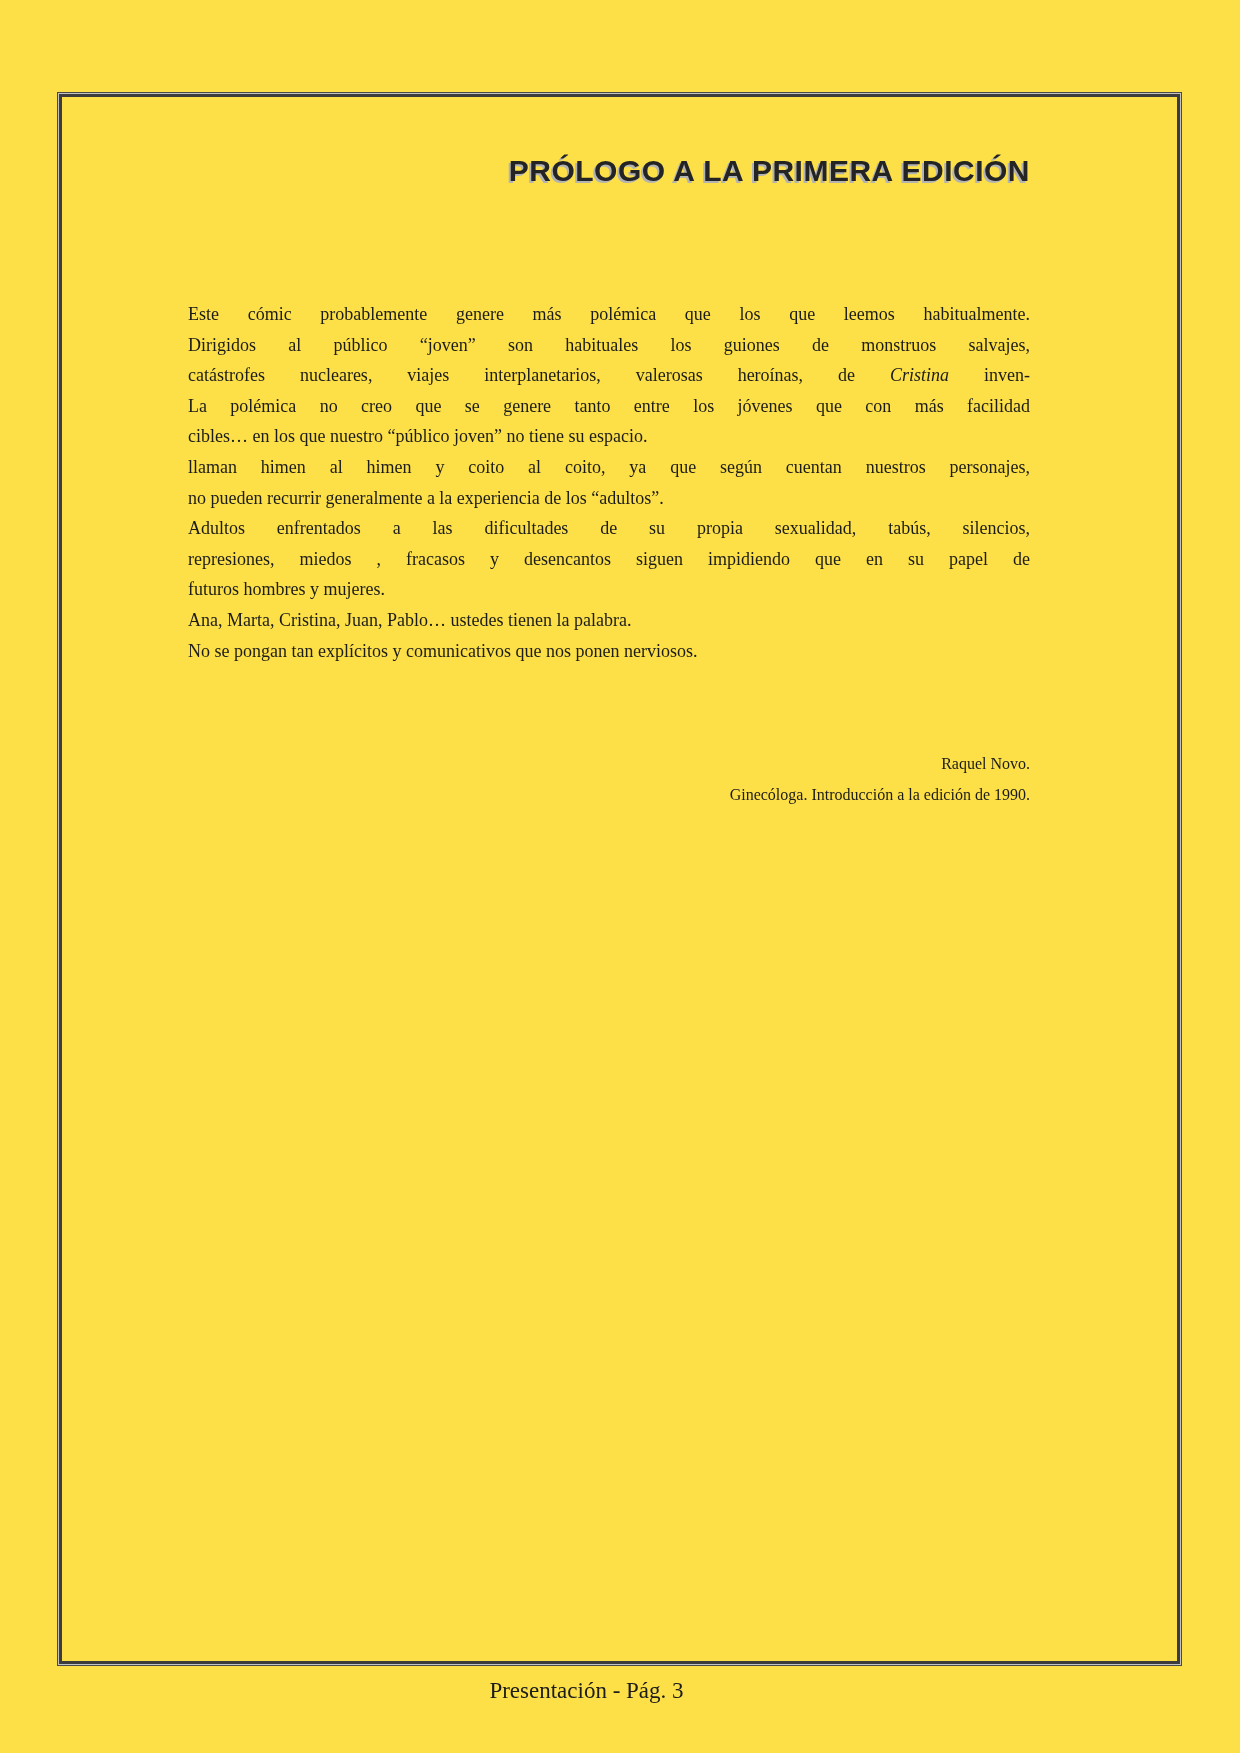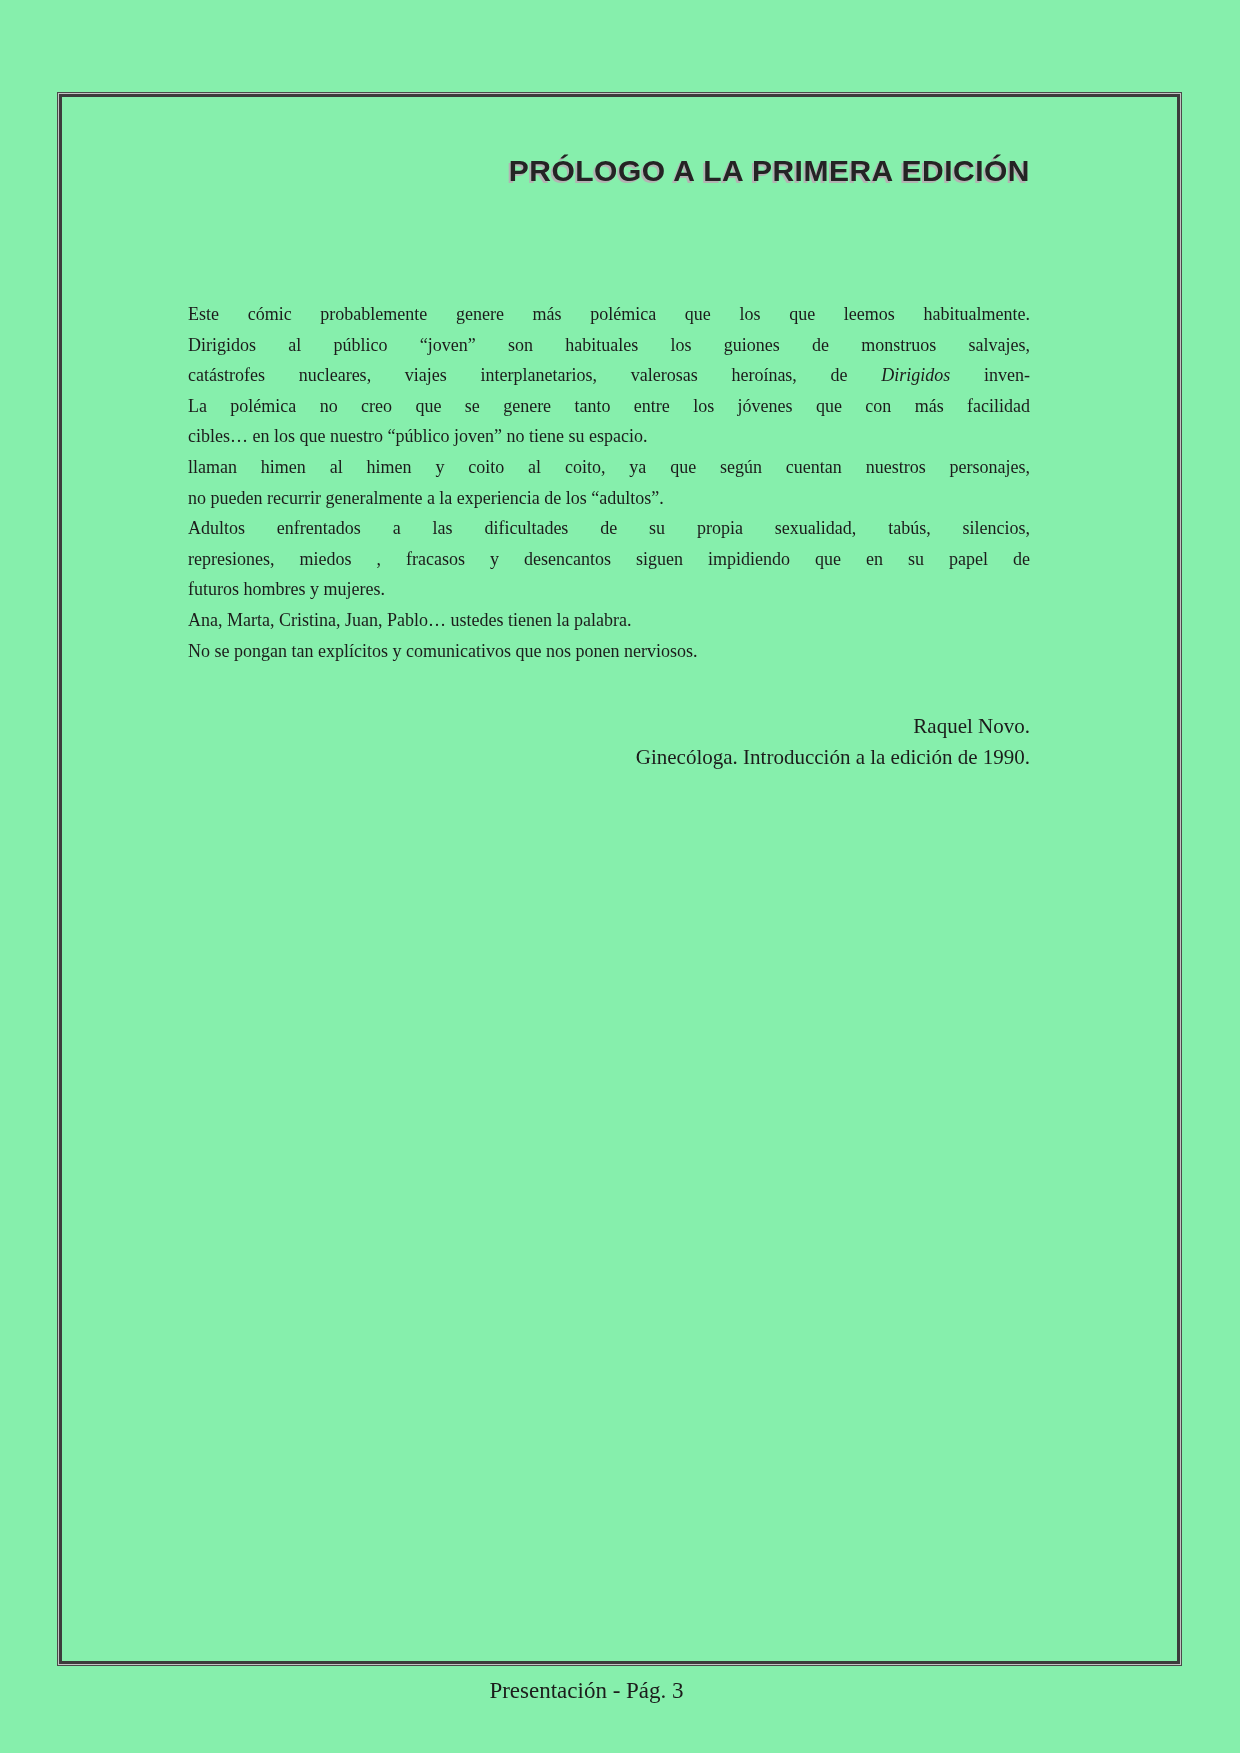--- a/index.html
+++ b/index.html
@@ -4,21 +4,21 @@
 <style>
   html, body {
     margin: 0;
     padding: 0;
     background: #ffffff;
   }
   .page {
     position: relative;
     width: 1240px;
     height: 1753px;
-    background: #86efac;
+    background: #fde047;
     font-family: "Liberation Serif", serif;
     color: #1c1c1b;
     overflow: hidden;
   }
   
   .frame {
     position: absolute;
     left: 57px;
     top: 92px;
     width: 1125px;
@@ -55,24 +55,24 @@
   }
   .line.full {
     text-align-last: justify;
   }
   .it {
     font-style: italic;
   }
   .signature {
     position: absolute;
     left: 188px;
-    top: 711px;
+    top: 749px;
     width: 842px;
     text-align: right;
-    font-size: 21px;
+    font-size: 16px;
     line-height: 30.5px;
   }
   .footer {
     position: absolute;
     left: 0;
     top: 1678px;
     width: 1173px;
     text-align: center;
     font-size: 23px;
     color: #1c1c1b;
@@ -83,21 +83,21 @@
 
 <div class="page">
 
   <div class="frame"></div>
 
   <h1 class="title" style="margin:0;">PRÓLOGO A LA PRIMERA EDICIÓN</h1>
 
   <div class="body-text">
       <div class="line full"><span>Este cómic probablemente genere más polémica que los que leemos habitualmente.</span></div>
       <div class="line full"><span>Dirigidos al público “joven” son habituales los guiones de monstruos salvajes,</span></div>
-      <div class="line full"><span>catástrofes nucleares, viajes interplanetarios, valerosas heroínas, de </span><span class="it">Dirigidos</span><span> inven-</span></div>
+      <div class="line full"><span>catástrofes nucleares, viajes interplanetarios, valerosas heroínas, de </span><span class="it">Cristina</span><span> inven-</span></div>
       <div class="line full"><span>La polémica no creo que se genere tanto entre los jóvenes que con más facilidad</span></div>
       <div class="line"><span>cibles… en los que nuestro “público joven” no tiene su espacio.</span></div>
       <div class="line full"><span>llaman himen al himen y coito al coito, ya que según cuentan nuestros personajes,</span></div>
       <div class="line"><span>no pueden recurrir generalmente a la experiencia de los “adultos”.</span></div>
       <div class="line full"><span>Adultos enfrentados a las dificultades de su propia sexualidad, tabús, silencios,</span></div>
       <div class="line full"><span>represiones, miedos , fracasos y desencantos siguen impidiendo que en su papel de</span></div>
       <div class="line"><span>futuros hombres y mujeres.</span></div>
       <div class="line"><span>Ana, Marta, Cristina, Juan, Pablo… ustedes tienen la palabra.</span></div>
       <div class="line"><span>No se pongan tan explícitos y comunicativos que nos ponen nerviosos.</span></div>
     </div>

